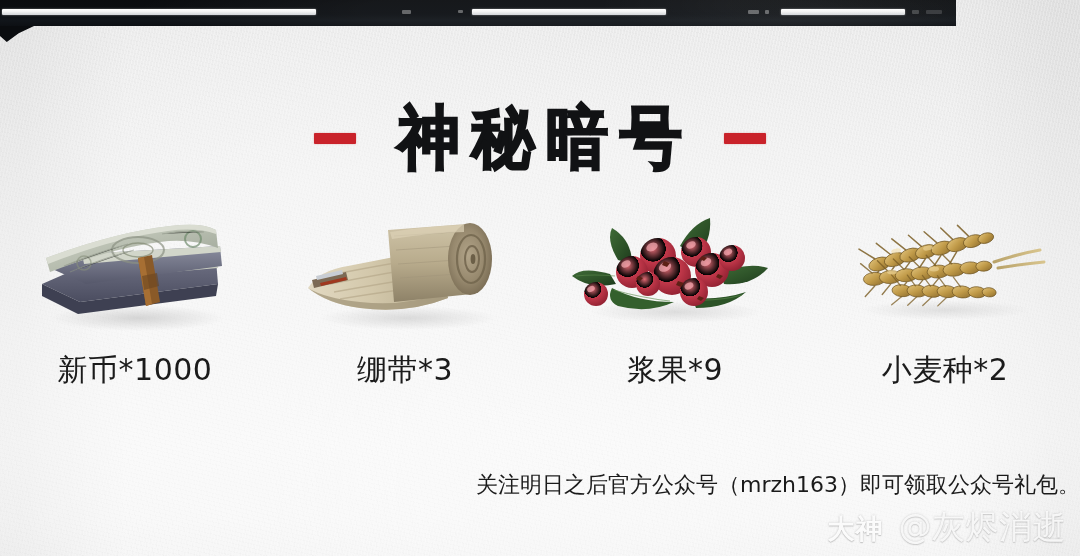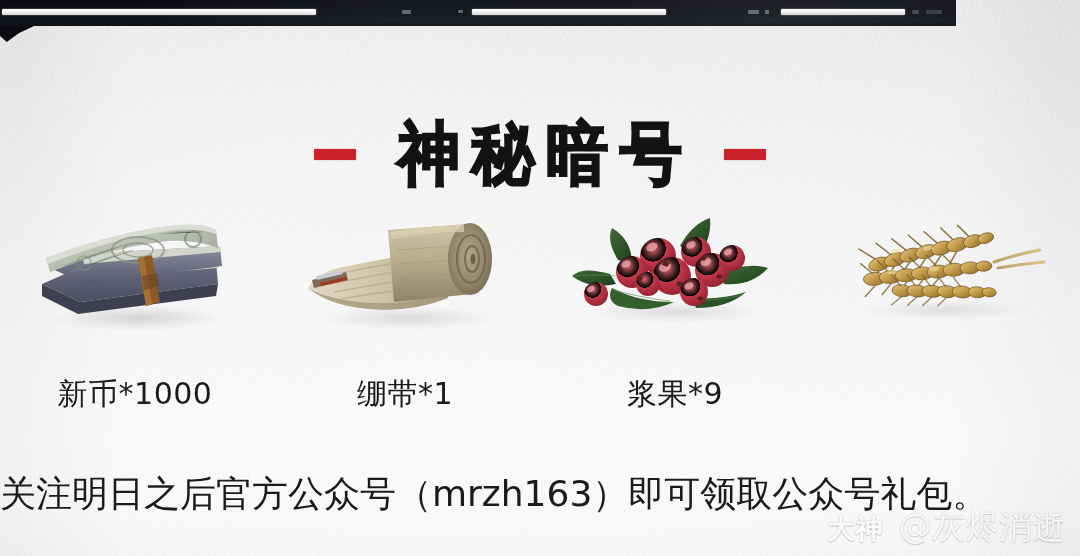--- a/index.html
+++ b/index.html
@@ -105,21 +105,21 @@
   .bf-2 { left: 458px; width: 5px; height:3px;}
   .bf-3 { left: 748px; width: 11px; }
   .bf-4 { left: 765px; width: 4px; }
   .bf-5 { left: 912px; width: 7px;  opacity:.6;}
   .bf-6 { left: 926px; width: 16px; opacity:.45;}
 
   
   .title-row {
     position: absolute;
     left: 0;
-    top: 112px;
+    top: 96px;
     width: 1080px;
     height: 84px;
     display: flex;
     align-items: center;
     justify-content: center;
     gap: 30px;
   }
   .title-dash {
     width: 42px;
     height: 11px;
@@ -157,38 +157,38 @@
     flex-direction: column;
     align-items: center;
   }
   .icon-box {
     width: 230px;
     height: 140px;
     position: relative;
   }
   .icon-box svg { display: block; }
   .reward-label {
-    margin-top: 28px;
+    margin-top: 4px;
     font-family: "DejaVu Sans", "Liberation Sans", sans-serif;
     font-size: 30px;
     font-weight: 400;
     color: #1b1b1b;
     letter-spacing: .5px;
     white-space: nowrap;
   }
 
   
   .footer-note {
     position: absolute;
     left: 0;
     top: 470px;
     width: 1080px;
-    text-align: left;
+    text-align: right;
     font-family: "DejaVu Sans", "Liberation Sans", sans-serif;
-    font-size: 36px;
+    font-size: 22px;
     color: #1b1b1b;
     letter-spacing: 0px;
     white-space: nowrap;
   }
 
   
   .watermark {
     position: absolute;
     right: 14px;
     bottom: 6px;
@@ -348,21 +348,21 @@
           </g>
 
           <ellipse cx="180" cy="53" rx="22" ry="36" fill="url(#endG)"></ellipse>
           <ellipse cx="181" cy="53" rx="14" ry="24" fill="none" stroke="#6e6149" stroke-width="2.2" opacity=".75"></ellipse>
           <ellipse cx="182" cy="53" rx="7" ry="13" fill="none" stroke="#655841" stroke-width="2" opacity=".7"></ellipse>
           <ellipse cx="183" cy="53" rx="2.4" ry="5" fill="#5c5039" opacity=".8"></ellipse>
 
           <path d="M100 26 Q138 20 174 19 L174 26 Q138 27 102 33 Z" fill="#ddd2b6" opacity=".7"></path>
         </svg>
       </div>
-      <div class="reward-label">绷带*1</div>
+      <div class="reward-label">绷带*3</div>
     </div>
 
     <div class="reward">
       <div class="icon-box">
         <svg viewBox="0 0 230 140" width="230" height="140" aria-hidden="true">
           <defs>
             <radialGradient id="berryG" cx=".36" cy=".3" r=".78">
               <stop offset="0" stop-color="#e06a74"></stop>
               <stop offset=".45" stop-color="#c23murky"></stop>
               <stop offset=".46" stop-color="#c2384a"></stop>
@@ -536,20 +536,21 @@
           </g>
 
           <g fill="#f2dca4" opacity=".55">
             <ellipse cx="66" cy="45" rx="5" ry="2.4" transform="rotate(-12 66 45)"></ellipse>
             <ellipse cx="98" cy="42" rx="5" ry="2.4" transform="rotate(-12 98 42)"></ellipse>
             <ellipse cx="62" cy="66" rx="5" ry="2.4"></ellipse>
             <ellipse cx="104" cy="63" rx="5" ry="2.4"></ellipse>
           </g>
         </svg>
       </div>
+      <div class="reward-label">小麦种*2</div>
     </div>
 
   </div>
 
   <div class="footer-note">关注明日之后官方公众号（mrzh163）即可领取公众号礼包。</div>
 
   <div class="watermark">
     <span class="wm-brand">大神</span>
     <span class="wm-user">@灰烬消逝</span>
   </div>

